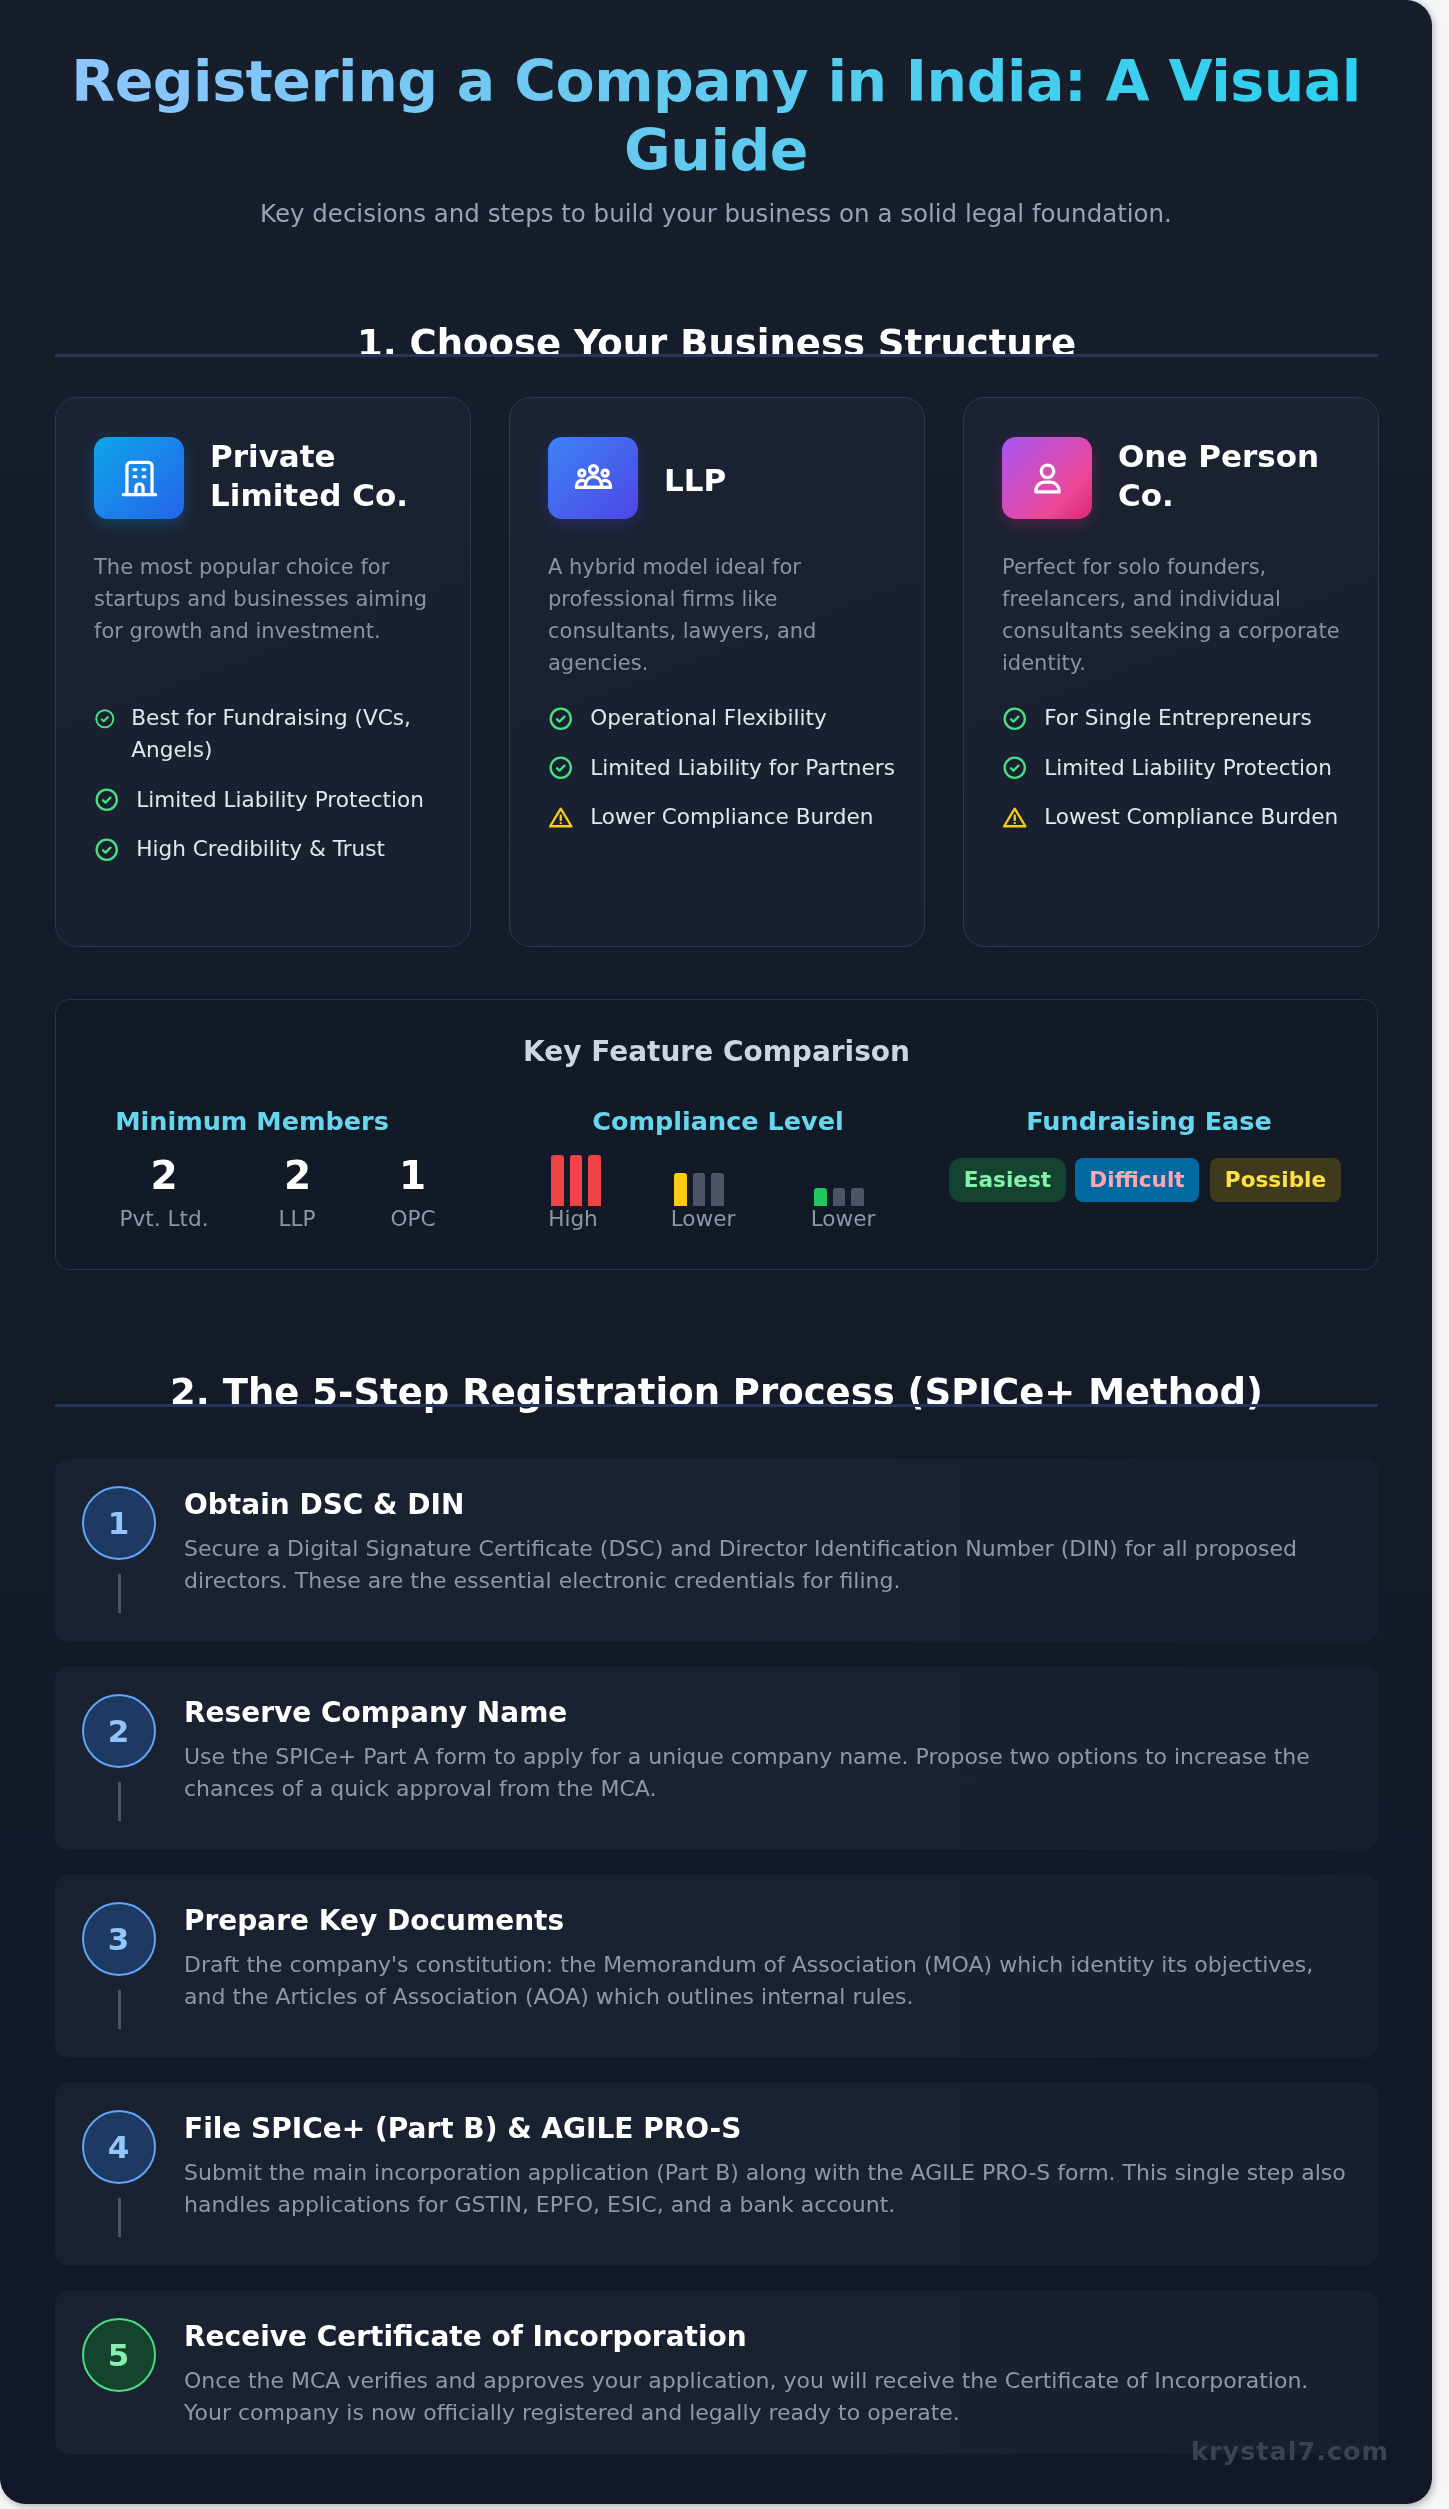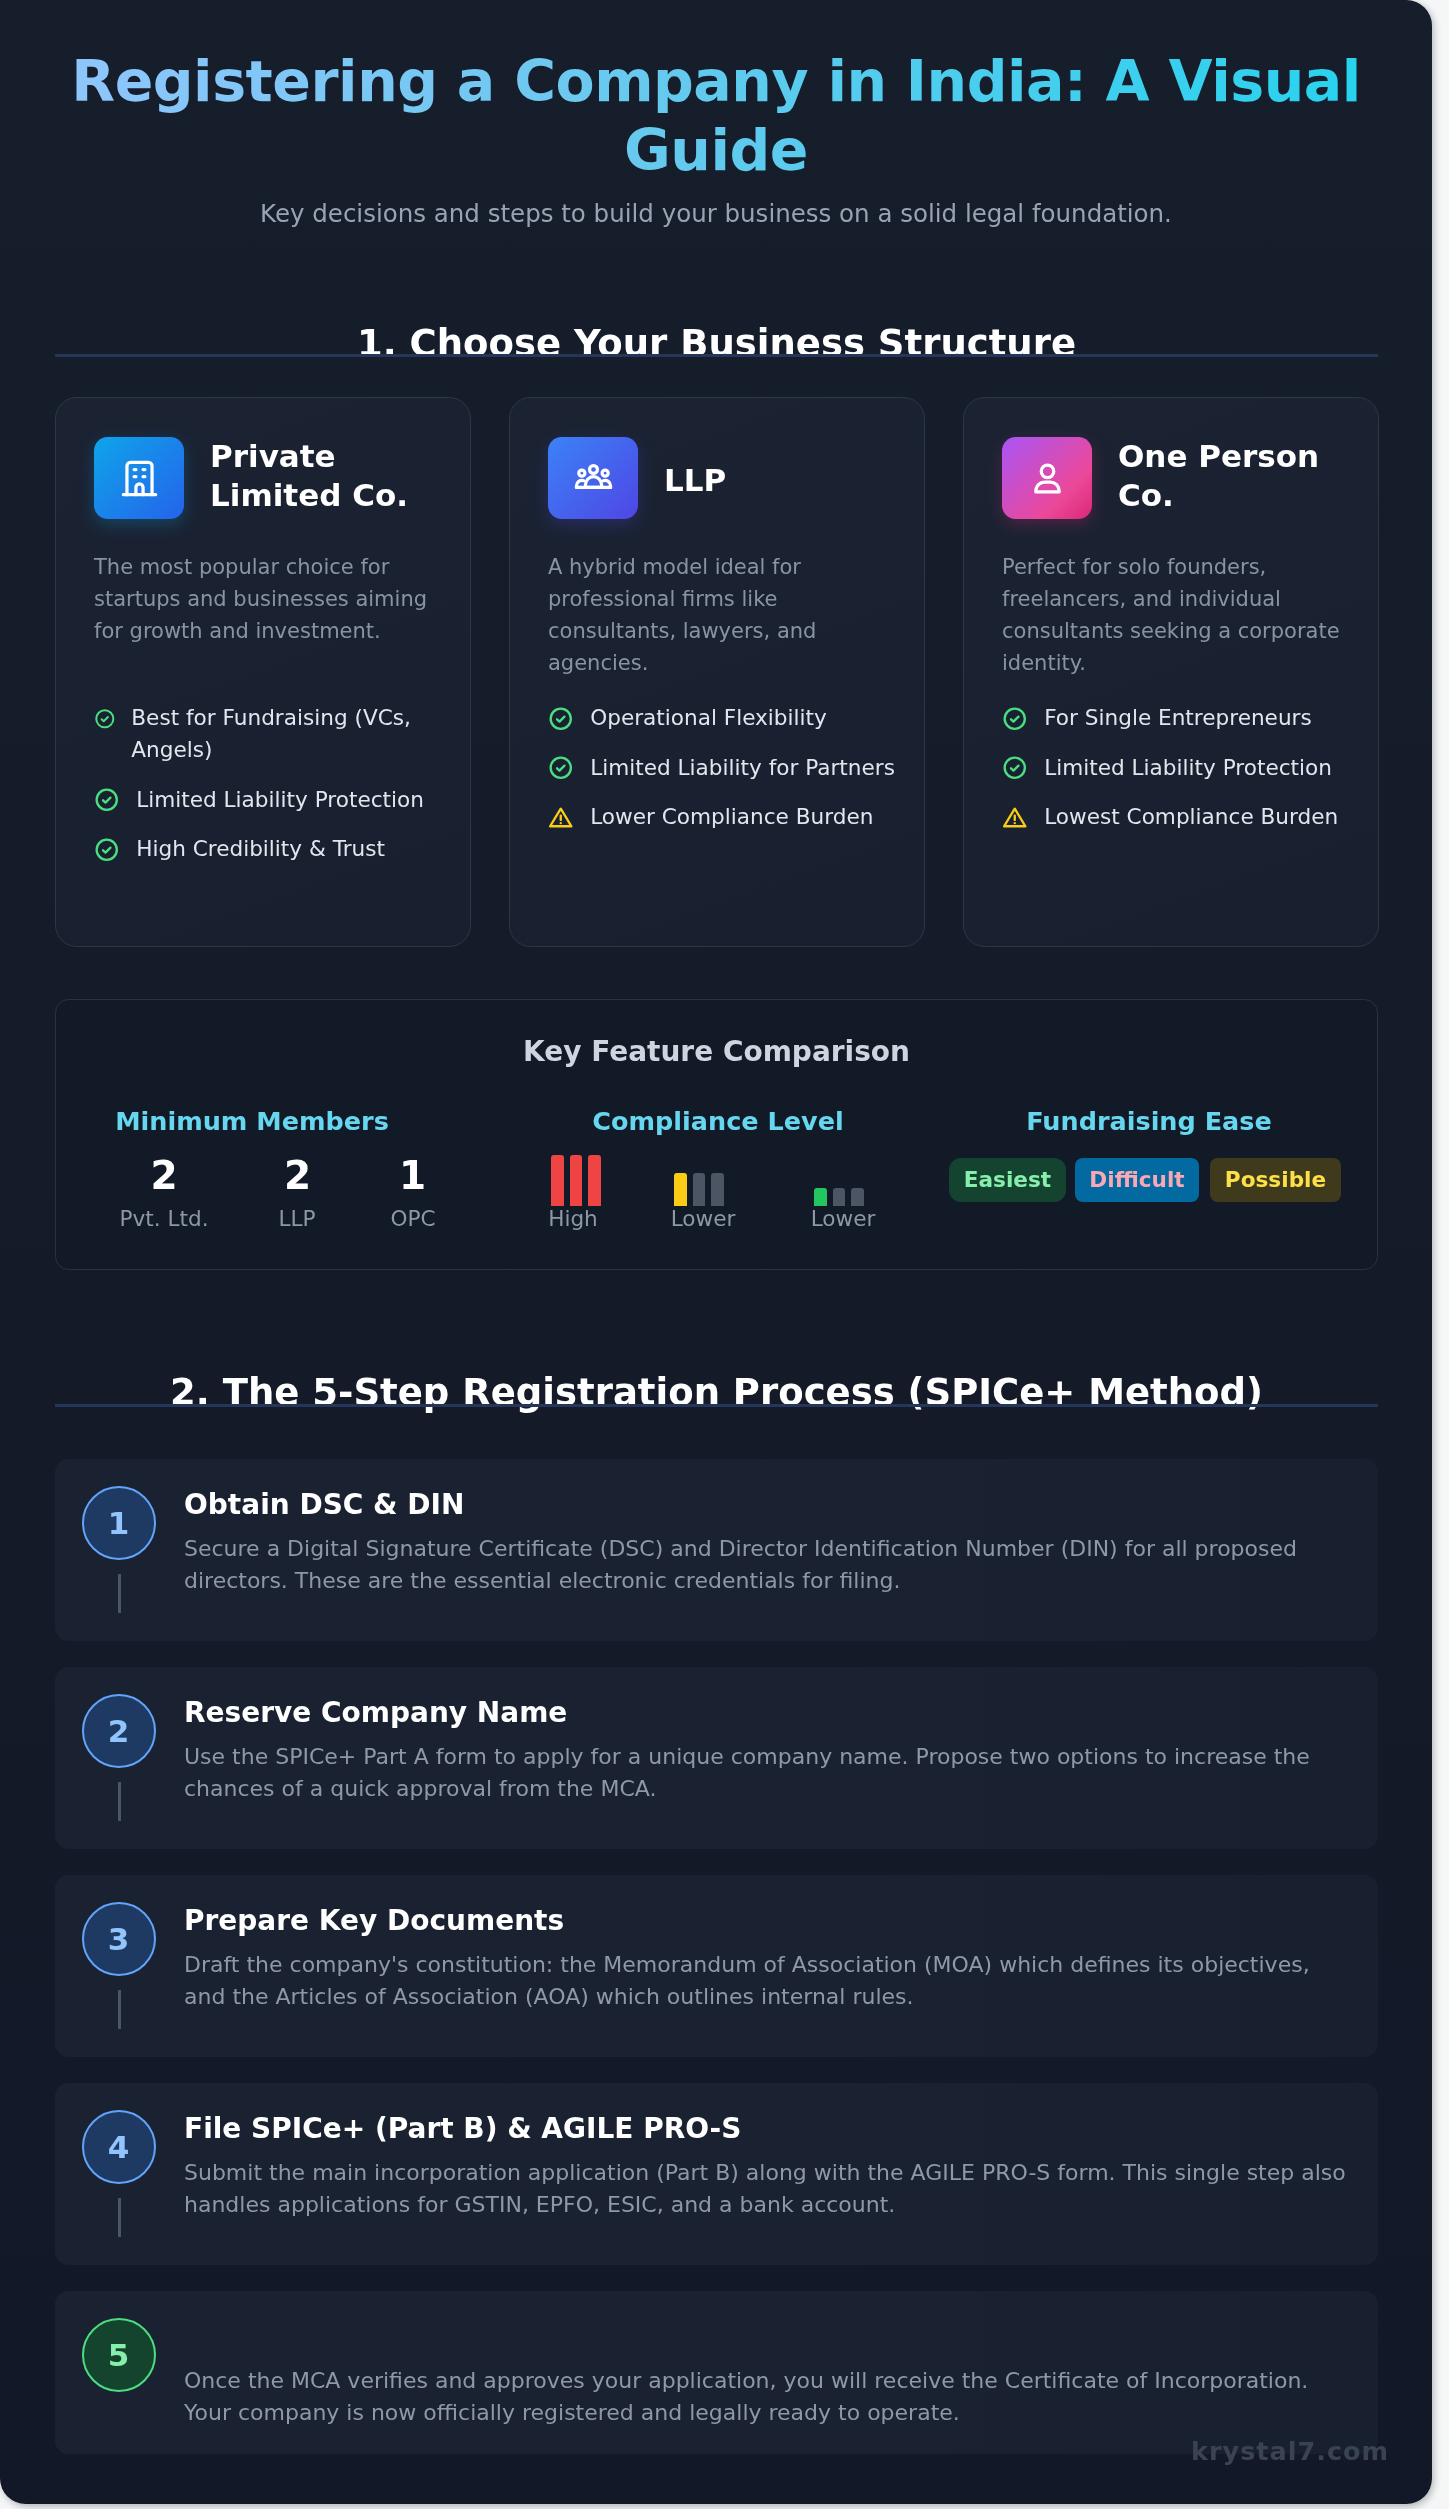--- a/index.html
+++ b/index.html
@@ -271,30 +271,31 @@
     <div class="step-circle">2</div>
     <div class="step-line"></div>
     <div class="step-title">Reserve Company Name</div>
     <p class="step-desc">Use the SPICe+ Part A form to apply for a unique company name. Propose two options to increase the chances of a quick approval from the MCA.</p>
   </div>
 
   <div class="step" style="top:1875px;">
     <div class="step-circle">3</div>
     <div class="step-line"></div>
     <div class="step-title">Prepare Key Documents</div>
-    <p class="step-desc">Draft the company's constitution: the Memorandum of Association (MOA) which defines its objectives, and the Articles of Association (AOA) which outlines internal rules.</p>
+    <p class="step-desc">Draft the company's constitution: the Memorandum of Association (MOA) which identity its objectives, and the Articles of Association (AOA) which outlines internal rules.</p>
   </div>
 
   <div class="step" style="top:2083px;">
     <div class="step-circle">4</div>
     <div class="step-line"></div>
     <div class="step-title">File SPICe+ (Part B) &amp; AGILE PRO-S</div>
     <p class="step-desc">Submit the main incorporation application (Part B) along with the AGILE PRO-S form. This single step also handles applications for GSTIN, EPFO, ESIC, and a bank account.</p>
   </div>
 
   <div class="step" style="top:2291px;height:163px;">
     <div class="step-circle done">5</div>
+    <div class="step-title">Receive Certificate of Incorporation</div>
     <p class="step-desc">Once the MCA verifies and approves your application, you will receive the Certificate of Incorporation. Your company is now officially registered and legally ready to operate.</p>
   </div>
 
   <div class="watermark">krystal7.com</div>
 </div>
 
 
 </body></html>

